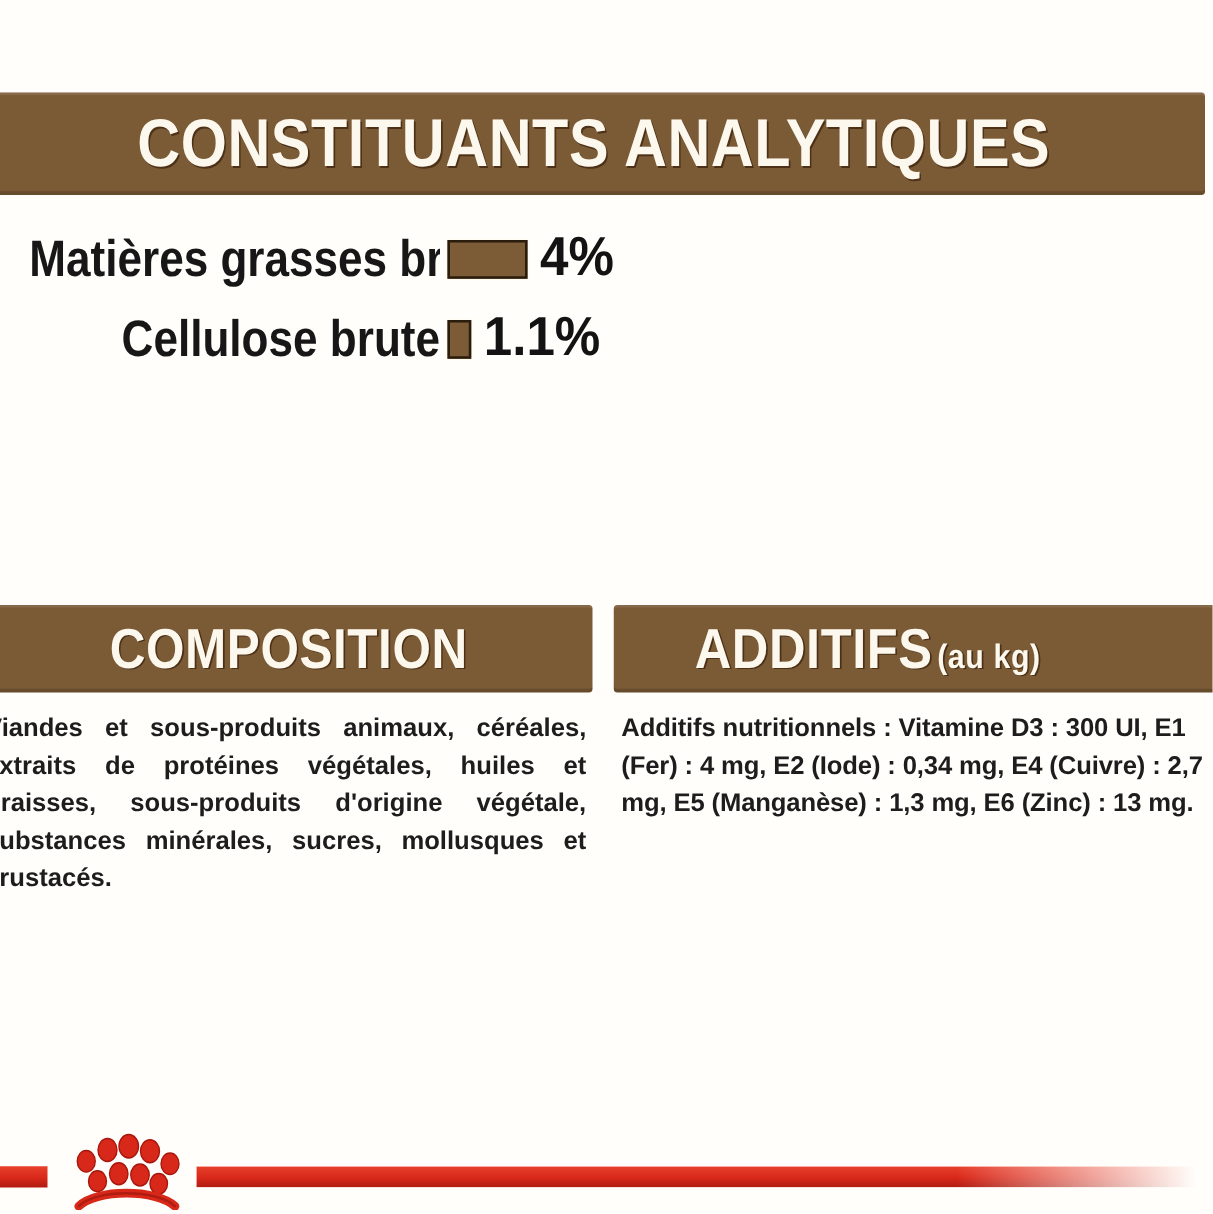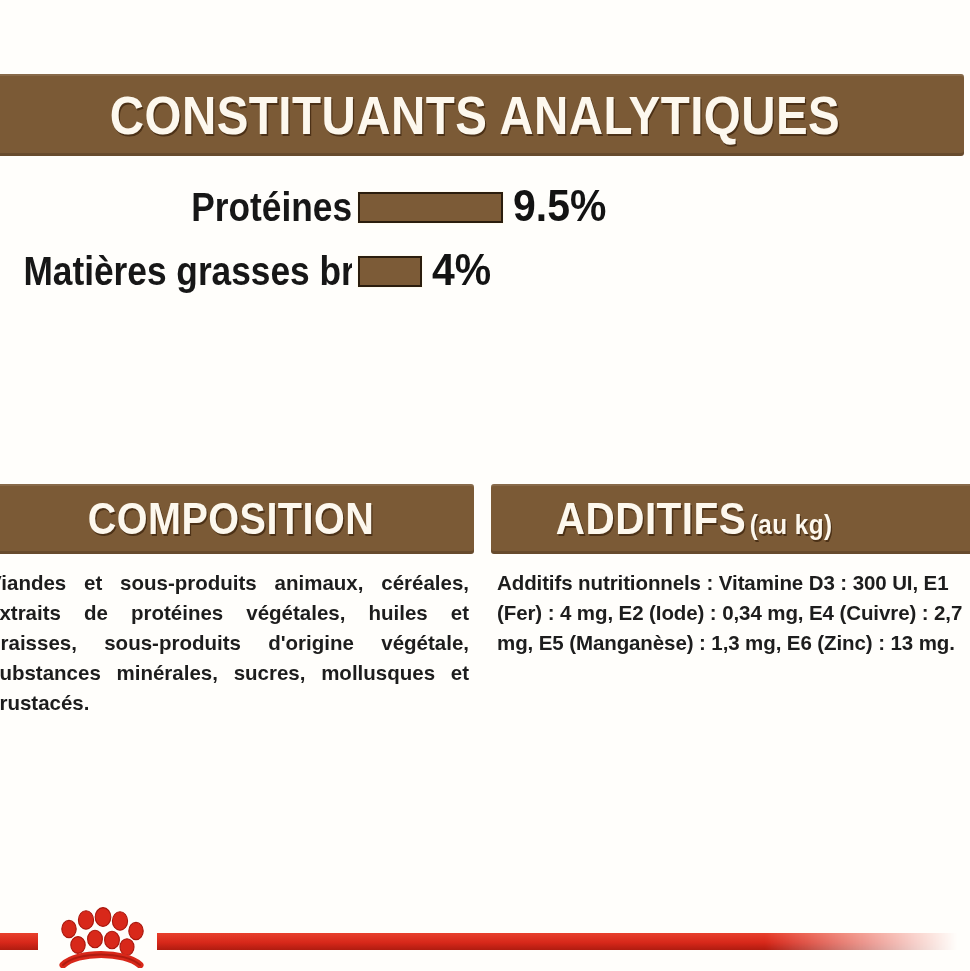--- a/index.html
+++ b/index.html
@@ -183,32 +183,32 @@
 </style>
 </head>
 <body>
 
 <div class="band" id="analytics-band">
   <div class="band-title">CONSTITUANTS ANALYTIQUES</div>
 </div>
 
 <div id="nutrients">
 
-  <div class="nutrient-row">
-    <div class="nutrient-label">Protéines</div>
-    <div class="nutrient-bar" id="bar-0" style="width: 145px;"></div>
-    <div class="nutrient-value" id="val-0" style="left: 513px;">9.5%</div>
-  </div>
 
   <div class="nutrient-row">
     <div class="nutrient-label">Matières grasses brutes</div>
     <div class="nutrient-bar" id="bar-1" style="width: 64px;"></div>
     <div class="nutrient-value" id="val-1" style="left: 432px;">4%</div>
   </div>
 
+  <div class="nutrient-row">
+    <div class="nutrient-label">Cellulose brute</div>
+    <div class="nutrient-bar" id="bar-2" style="width: 19px;"></div>
+    <div class="nutrient-value" id="val-2" style="left: 387px;">1.1%</div>
+  </div>
 
 </div>
 
 <div class="band" id="composition-band">
   <div class="band-title">COMPOSITION</div>
 </div>
 
 <div class="band" id="additifs-band">
   <div class="band-title"><span>ADDITIFS</span><span class="band-suffix">(au kg)</span></div>
 </div>

